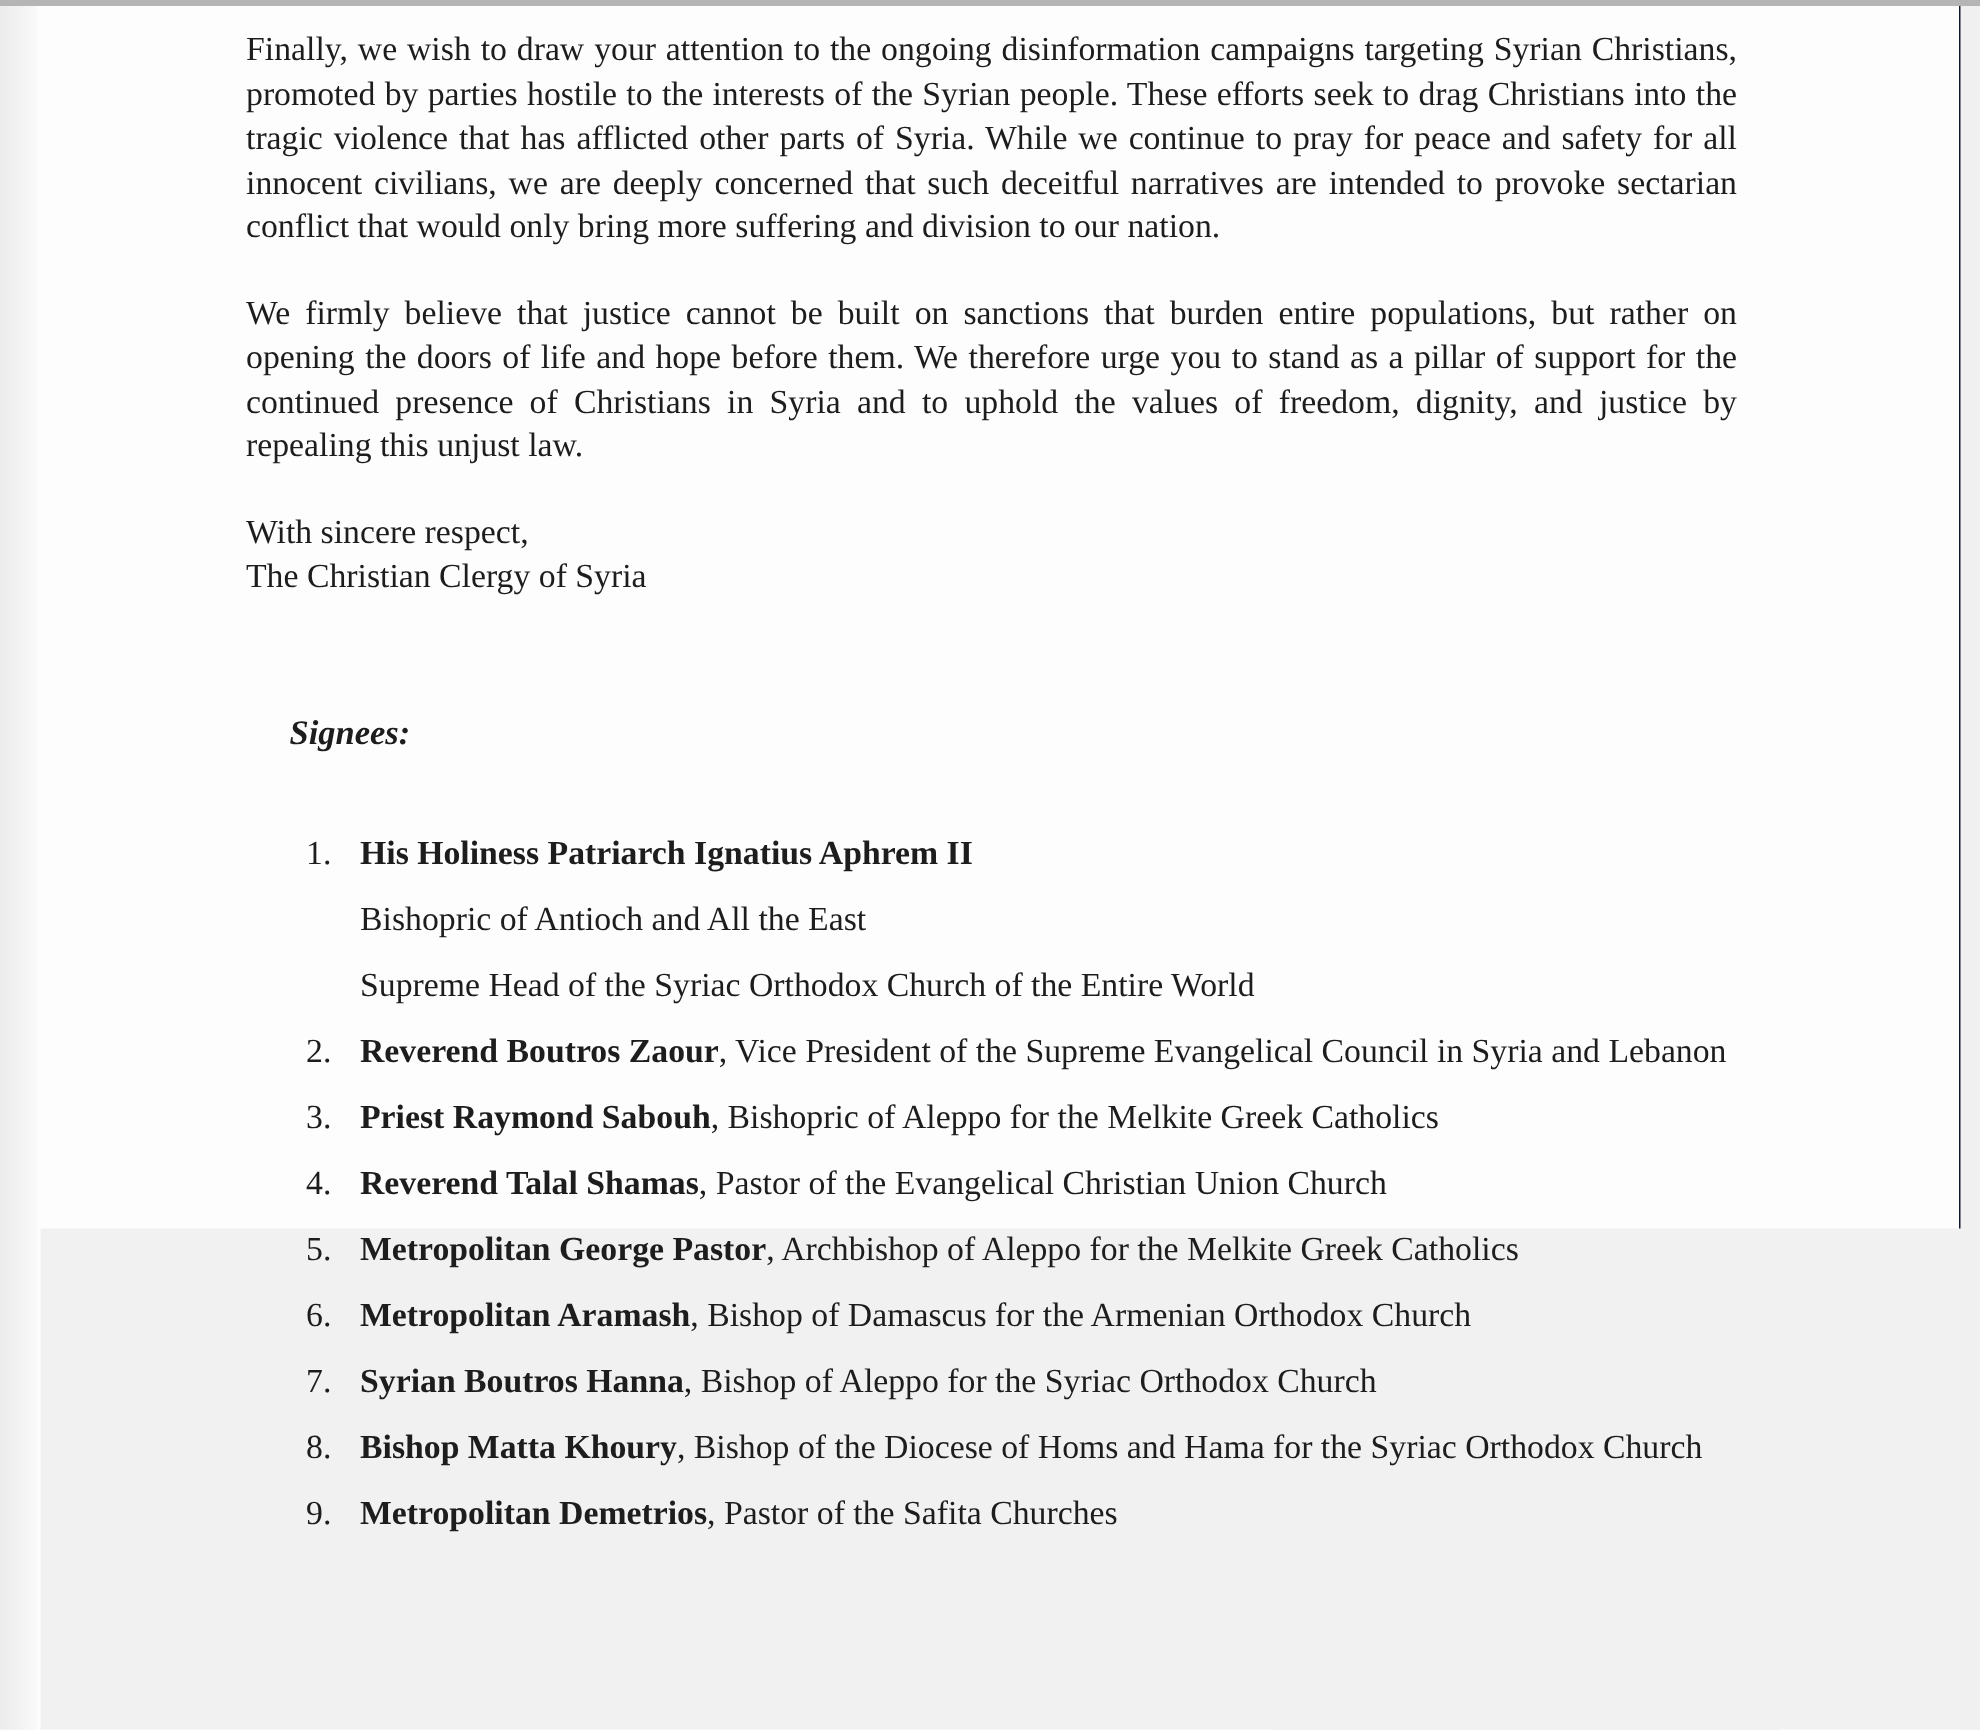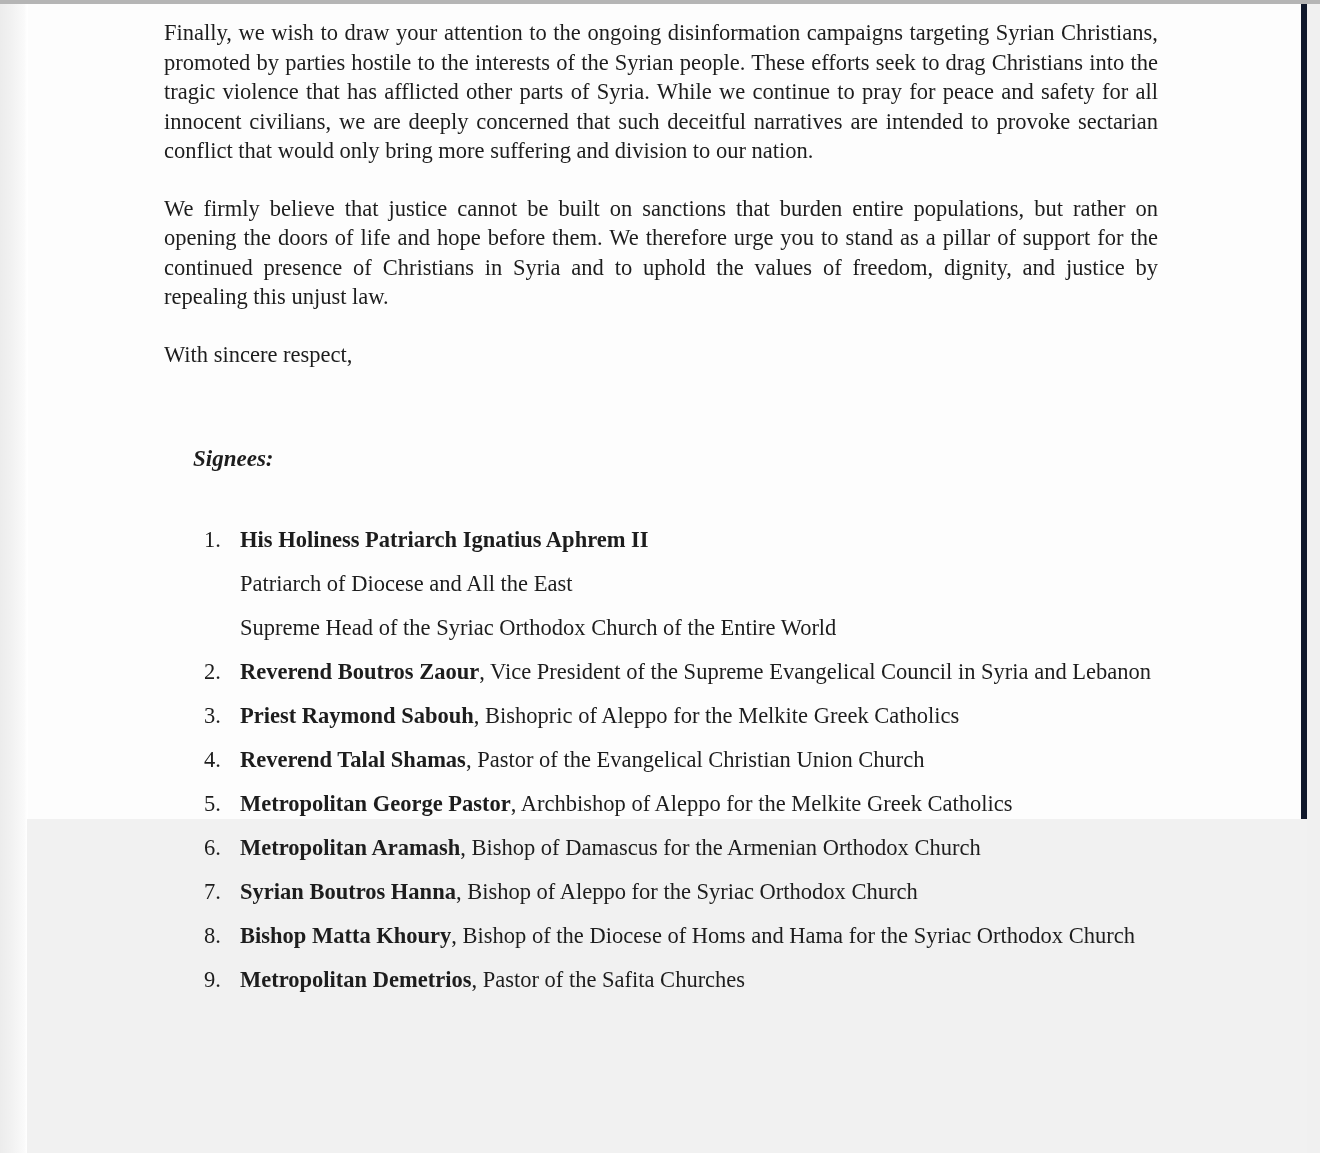--- a/index.html
+++ b/index.html
@@ -24,21 +24,21 @@
   .right-strip {
     position: absolute; top: 4px; right: 0;
     width: 13px; height: 1149px;
     background: #f0f0f0;
   }
   .page {
     position: absolute; left: 27px; top: 4px;
     width: 1280px; height: 815px;
     background: #fdfdfd;
     border-left: 1px solid #ffffff;
-    border-right: 6px solid #0f172a;
+    border-right: 1px solid #0f172a;
   }
   .content { padding: 14px 0 0 136px; }
   .para {
     width: 994px;
     font-size: 22.5px;
     line-height: 29.5px;
     text-align: justify;
     margin-bottom: 28px;
   }
   .closing-line {
@@ -76,28 +76,29 @@
 <div class="left-strip"></div>
 <div class="right-strip"></div>
 
 <div class="page">
   <div class="content">
 
     <div class="para">Finally, we wish to draw your attention to the ongoing disinformation campaigns targeting Syrian Christians, promoted by parties hostile to the interests of the Syrian people. These efforts seek to drag Christians into the tragic violence that has afflicted other parts of Syria. While we continue to pray for peace and safety for all innocent civilians, we are deeply concerned that such deceitful narratives are intended to provoke sectarian conflict that would only bring more suffering and division to our nation.</div>
     <div class="para">We firmly believe that justice cannot be built on sanctions that burden entire populations, but rather on opening the doors of life and hope before them. We therefore urge you to stand as a pillar of support for the continued presence of Christians in Syria and to uphold the values of freedom, dignity, and justice by repealing this unjust law.</div>
 
     <div class="closing-line">With sincere respect,</div>
+    <div class="closing-line">The Christian Clergy of Syria</div>
 
     <div class="signees-heading">Signees:</div>
 
     <div class="signee-list">
 
       <div class="signee">
         <span class="num">1.</span><b>His Holiness Patriarch Ignatius Aphrem II</b><span></span>
-        <div>Patriarch of Diocese and All the East</div>
+        <div>Bishopric of Antioch and All the East</div>
         <div>Supreme Head of the Syriac Orthodox Church of the Entire World</div>
       </div>
 
       <div class="signee">
         <span class="num">2.</span><b>Reverend Boutros Zaour</b><span>, Vice President of the Supreme Evangelical Council in Syria and Lebanon</span>
       </div>
 
       <div class="signee">
         <span class="num">3.</span><b>Priest Raymond Sabouh</b><span>, Bishopric of Aleppo for the Melkite Greek Catholics</span>
       </div>

